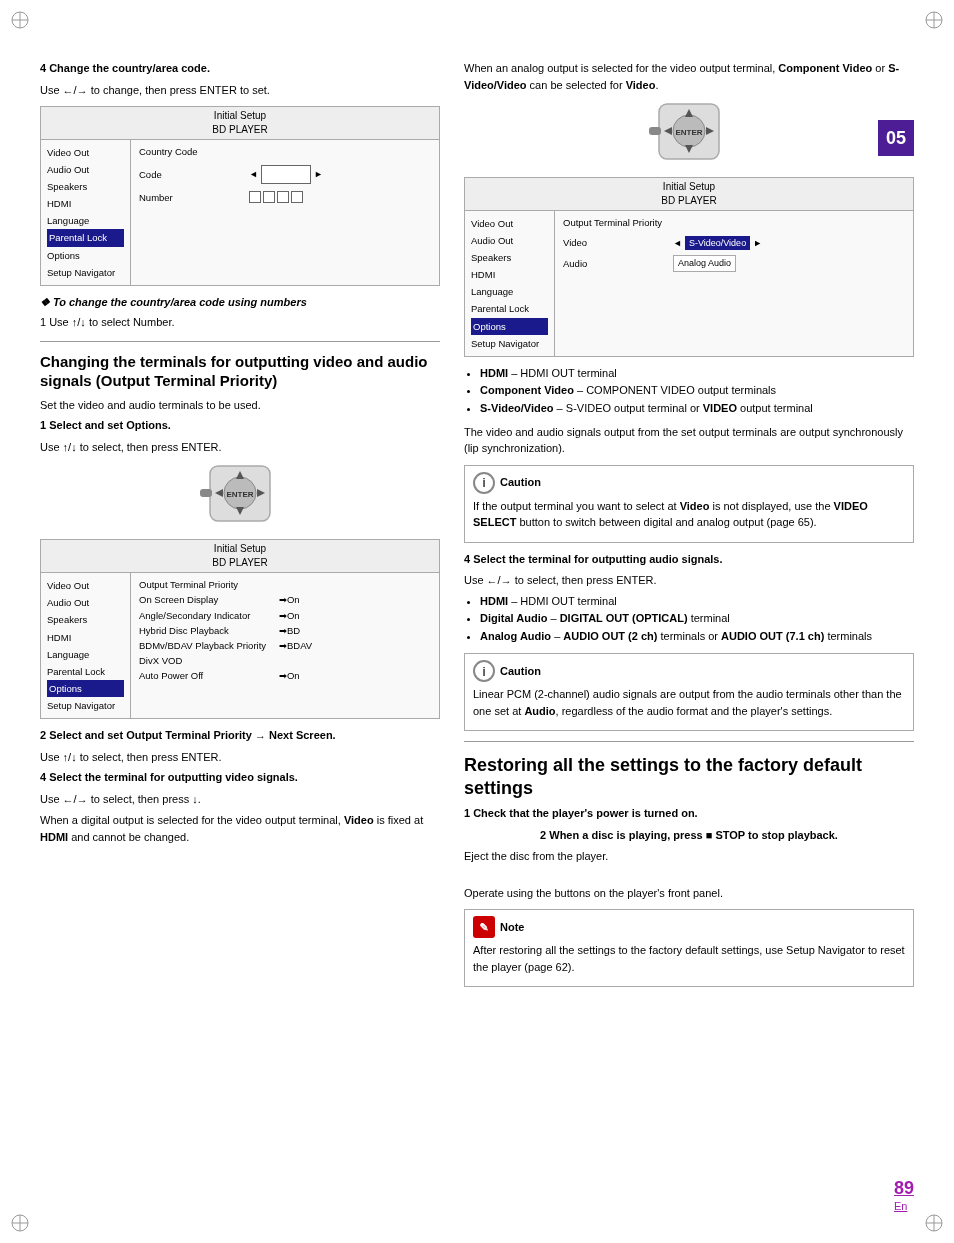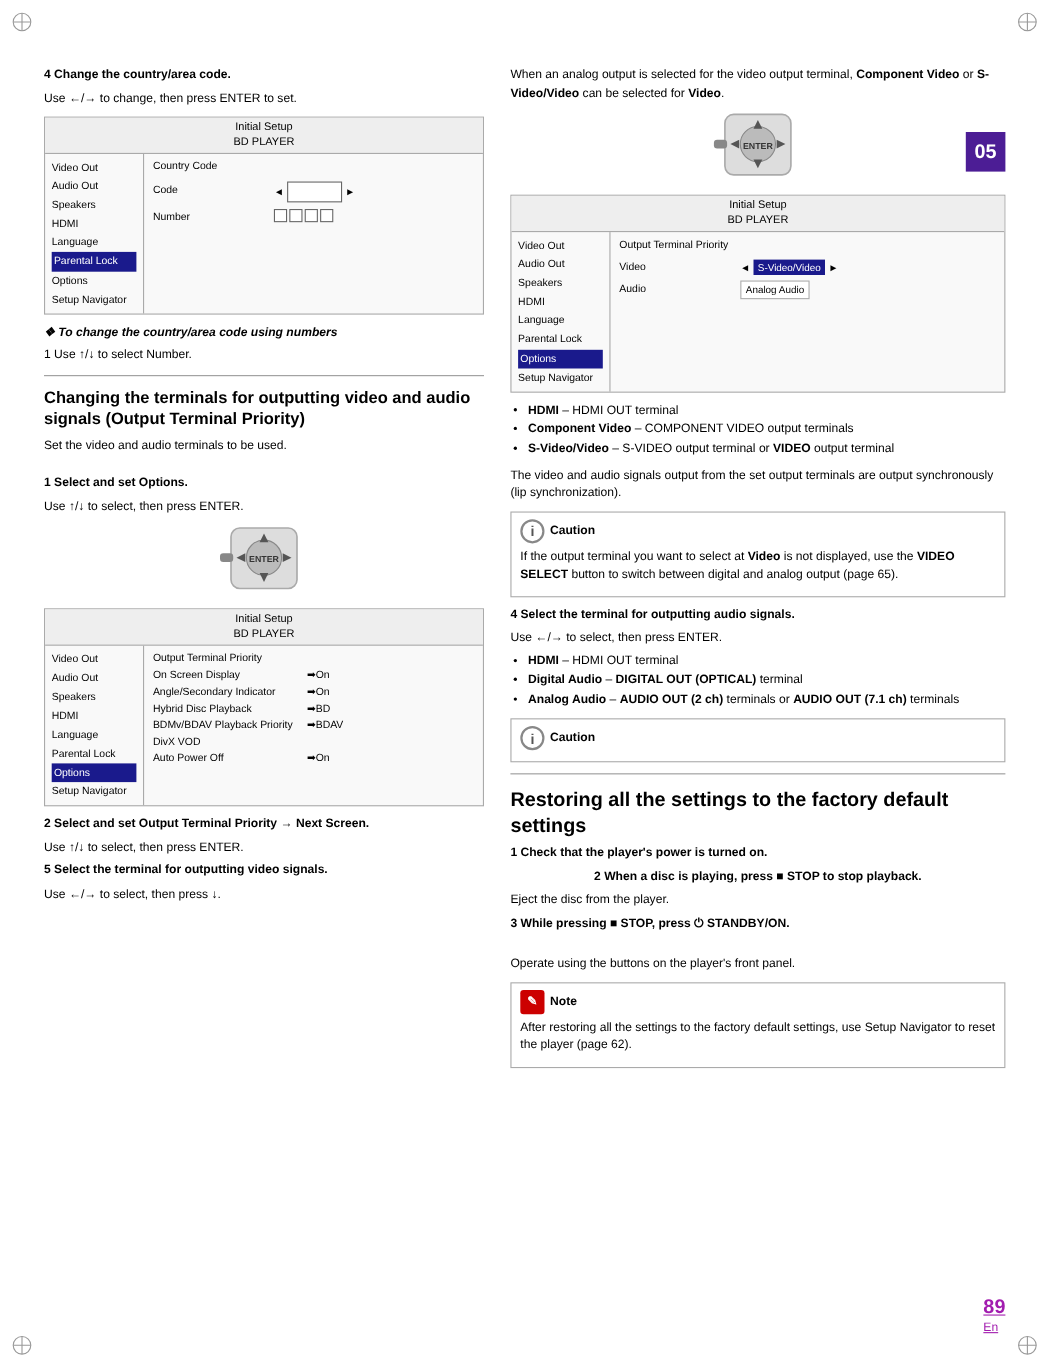--- a/index.html
+++ b/index.html
@@ -115,20 +115,21 @@
       background: #1a1a8c;
       color: #fff;
       padding: 0 2px;
     }
     .bd-player-ui .content-col {
       flex: 1;
       padding: 4px 8px;
     }
     .bd-player-ui .content-col .row {
       display: flex;
+      align-items: center;
       margin-bottom: 4px;
       font-size: 9.5px;
       line-height: 1.6;
     }
     .bd-player-ui .content-col .row .label {
       width: 110px;
       font-size: 9.5px;
     }
     .field-box {
       border: 1px solid #666;
@@ -341,21 +342,21 @@
         </div>
       </div>
 
       <p style="font-weight:bold;font-style:italic;margin:8px 0 4px;font-size:11px;">❖  To change the country/area code using numbers</p>
       <p style="font-size:11px;">1   Use ↑/↓ to select Number.</p>
 
       <hr class="divider-line">
 
       <h2 style="font-size:15px;margin-bottom:6px;">Changing the terminals for outputting video and audio signals (Output Terminal Priority)</h2>
 
-      <p style="margin-bottom:18px;font-size:11px;">Set the video and audio terminals to be used.</p>
+      <p style="margin-bottom:4px;font-size:11px;">Set the video and audio terminals to be used.</p>
 
       <p style="font-size:11px;"><strong>1   Select and set Options.</strong></p>
       <p style="font-size:11px;margin-bottom:4px;">Use ↑/↓ to select, then press ENTER.</p>
 
       <div class="nav-circle-container">
         <svg width="90" height="70" viewBox="0 0 90 70">
           <rect x="15" y="5" width="60" height="55" rx="8" fill="#ddd" stroke="#aaa" stroke-width="1.5"></rect>
           <circle cx="45" cy="32" r="16" fill="#bbb" stroke="#888" stroke-width="1"></circle>
           <text x="45" y="36" text-anchor="middle" font-size="8" font-weight="bold" fill="#333">ENTER</text>
           <polygon points="45,10 41,18 49,18" fill="#555"></polygon>
@@ -413,22 +414,25 @@
                 <div class="opt-val">➡On</div>
               </div>
             </div>
           </div>
         </div>
       </div>
 
       <p style="font-size:11px;margin-top:4px;"><strong>2   Select and set Output Terminal Priority → Next Screen.</strong></p>
       <p style="font-size:11px;margin-bottom:4px;">Use ↑/↓ to select, then press ENTER.</p>
 
-      <p style="font-size:11px;"><strong>5   Select the terminal for outputting video signals.</strong></p>
+      <p style="font-size:11px;"><strong>4   Select the terminal for outputting video signals.</strong></p>
       <p style="font-size:11px;">Use ←/→ to select, then press ↓.</p>
+      <p style="font-size:11px;margin-top:3px;">
+        <span>When a digital output is selected for the video output terminal, </span><strong>Video</strong><span> is fixed at </span><strong>HDMI</strong><span> and cannot be changed.</span>
+      </p>
 
     </div>
 
     <div class="col-right">
 
       <p style="font-size:11px;margin-bottom:6px;">
         <span>When an analog output is selected for the video output terminal, </span><strong>Component Video</strong><span> or </span><strong>S-Video/Video</strong><span> can be selected for </span><strong>Video</strong><span>.</span>
       </p>
 
       <div class="nav-circle-container">
@@ -506,30 +510,30 @@
         <li><strong>Digital Audio</strong> – <strong>DIGITAL OUT (OPTICAL)</strong> terminal</li>
         <li><strong>Analog Audio</strong> – <strong>AUDIO OUT (2 ch)</strong> terminals or <strong>AUDIO OUT (7.1 ch)</strong> terminals</li>
       </ul>
 
 
       <div class="caution-box">
         <div class="header">
           <span class="caution-icon">i</span>
           <span>Caution</span>
         </div>
+        <p>Linear PCM (2-channel) audio signals are output from the audio terminals other than the one set at <strong>Audio</strong>, regardless of the audio format and the player's settings.</p>
       </div>
 
       <hr class="divider-line">
 
       <h2 class="section-title">Restoring all the settings to the factory default settings</h2>
 
       <p style="font-size:11px;"><strong>1   Check that the player's power is turned on.</strong></p>
       <p style="font-size:11px;margin-top:3px;text-align:center;"><strong>2   When a disc is playing, press ■ STOP to stop playback.</strong></p>
       <p style="font-size:11px;">Eject the disc from the player.</p>
-      <p style="font-size:11px;margin-top:3px;"><strong>3   While pressing ■ STOP, press ⏻ STANDBY/ON.</strong></p>
       <p style="font-size:11px;margin-top:20px;">Operate using the buttons on the player's front panel.</p>
 
       <div class="note-box">
         <div class="header">
           <span class="note-icon">✎</span>
           <span>Note</span>
         </div>
         <p>After restoring all the settings to the factory default settings, use Setup Navigator to reset the player (page 62).</p>
       </div>
 

